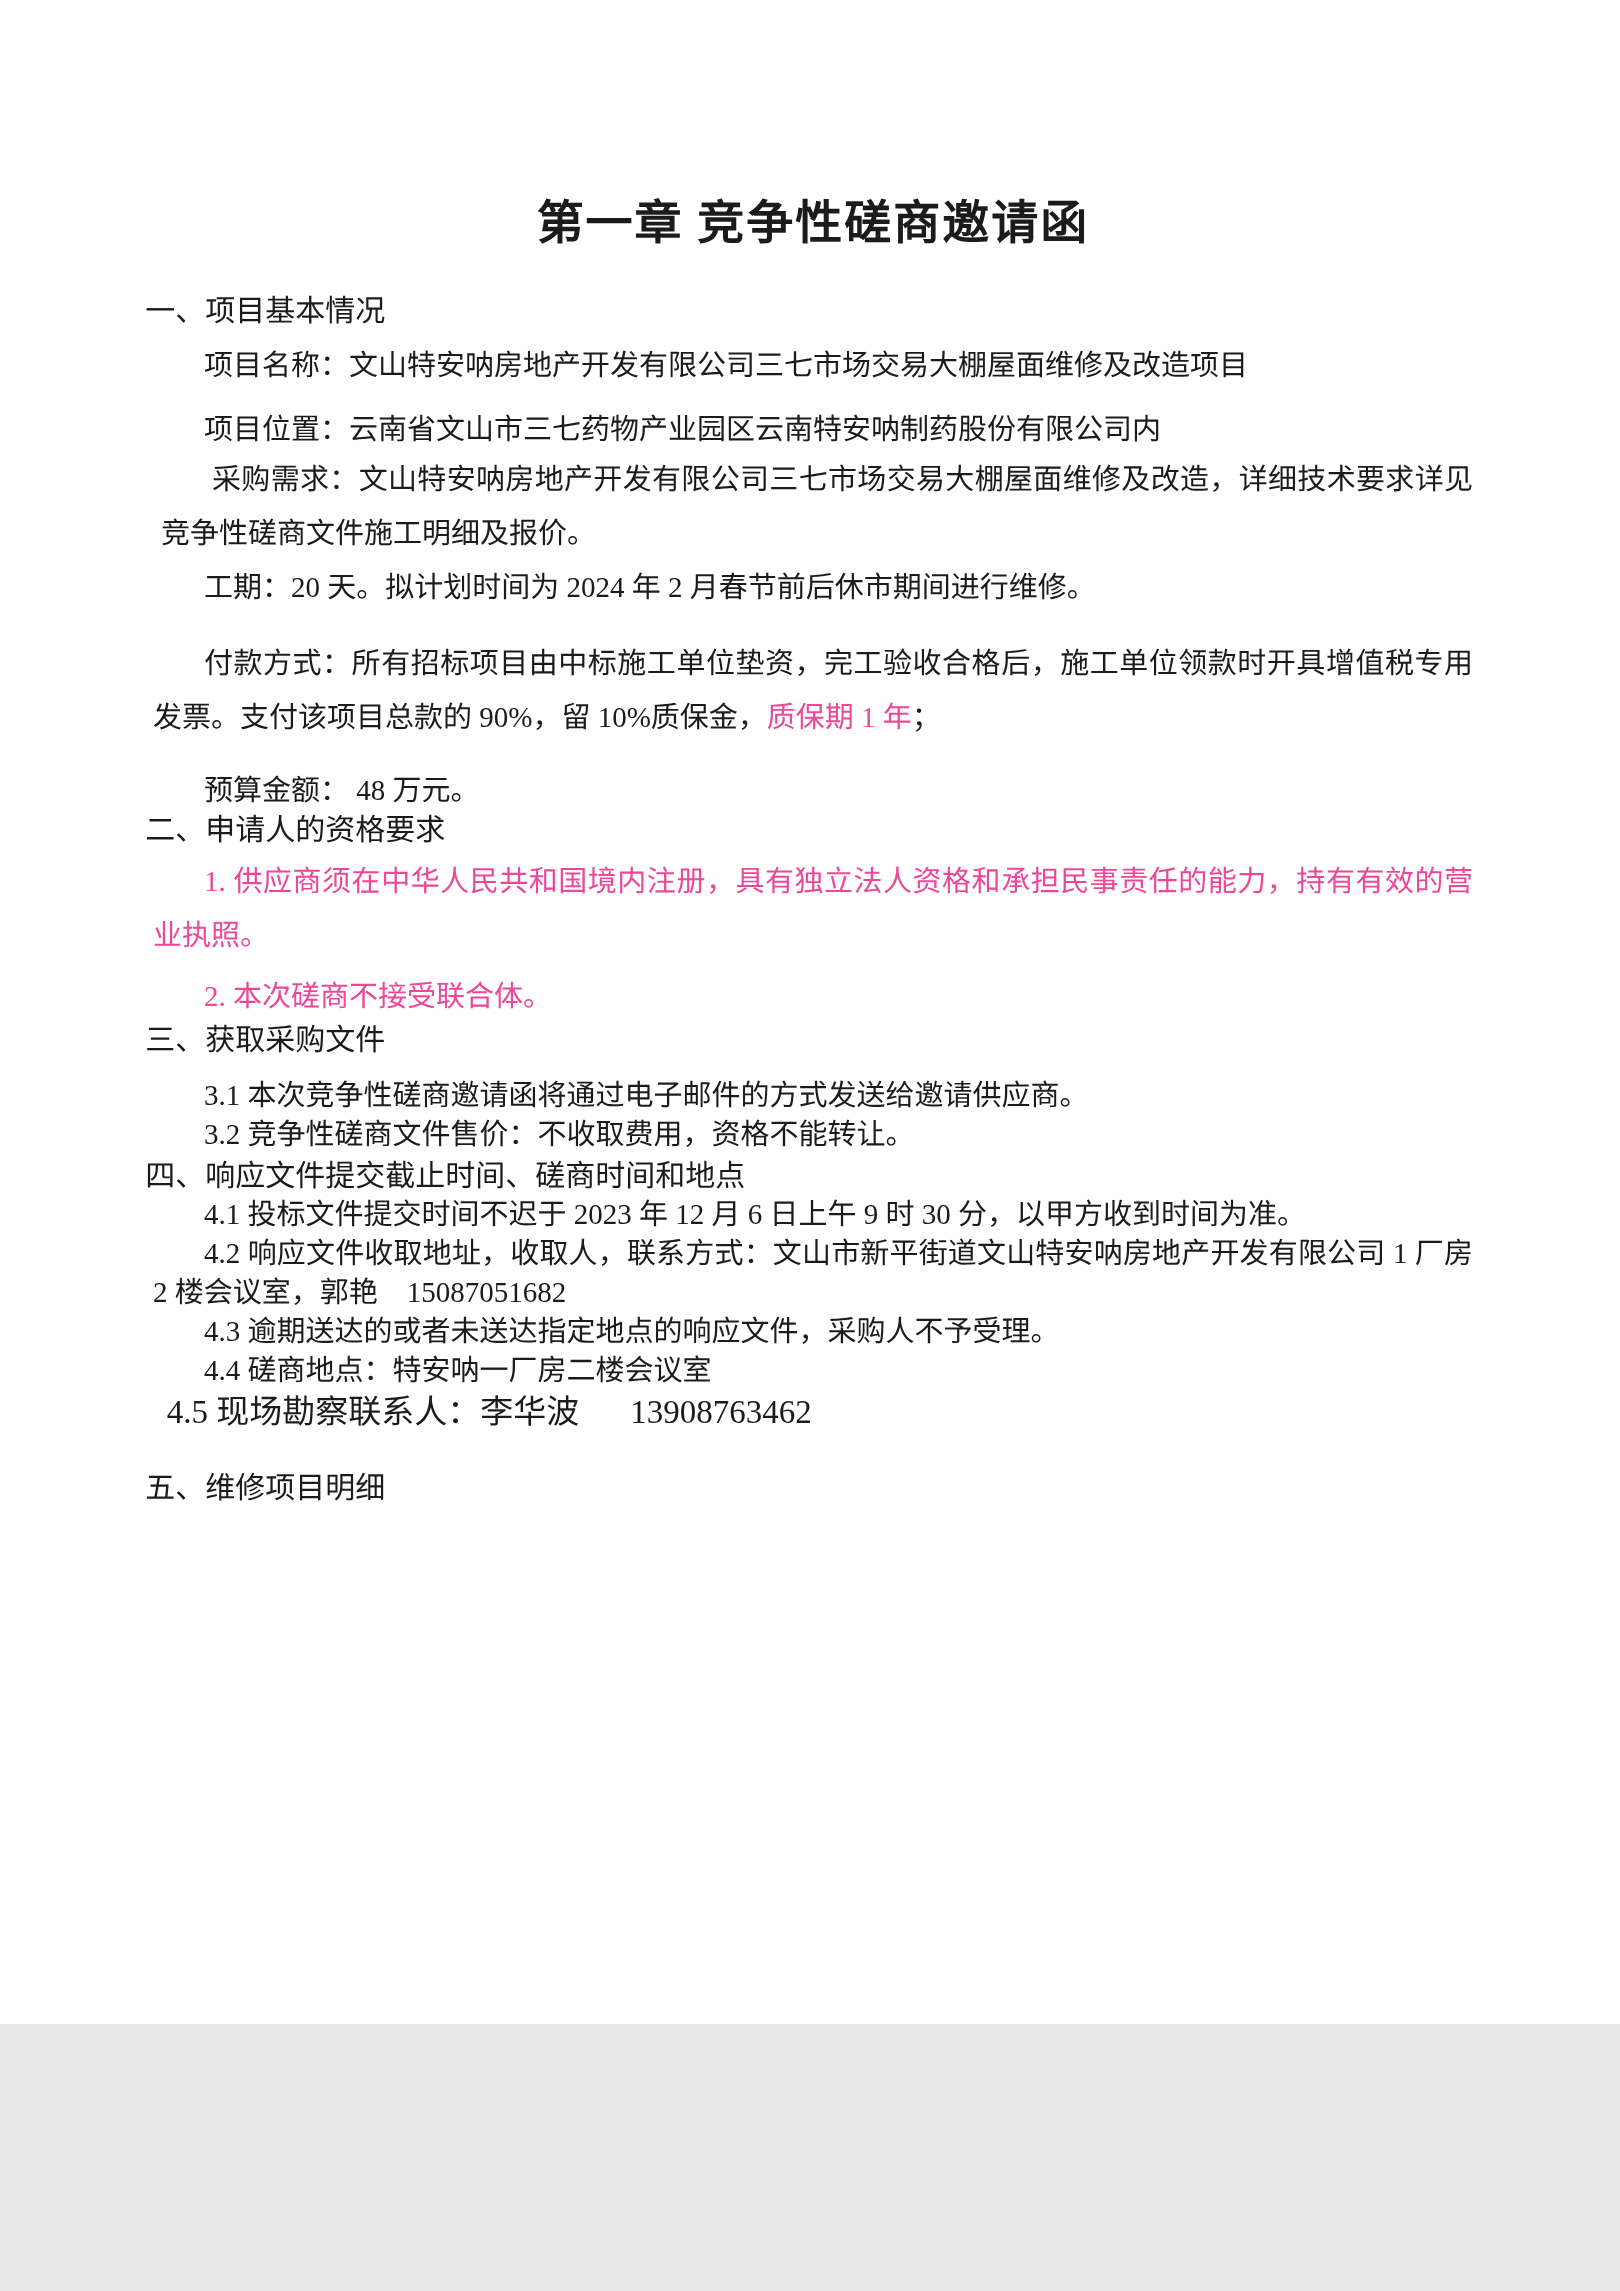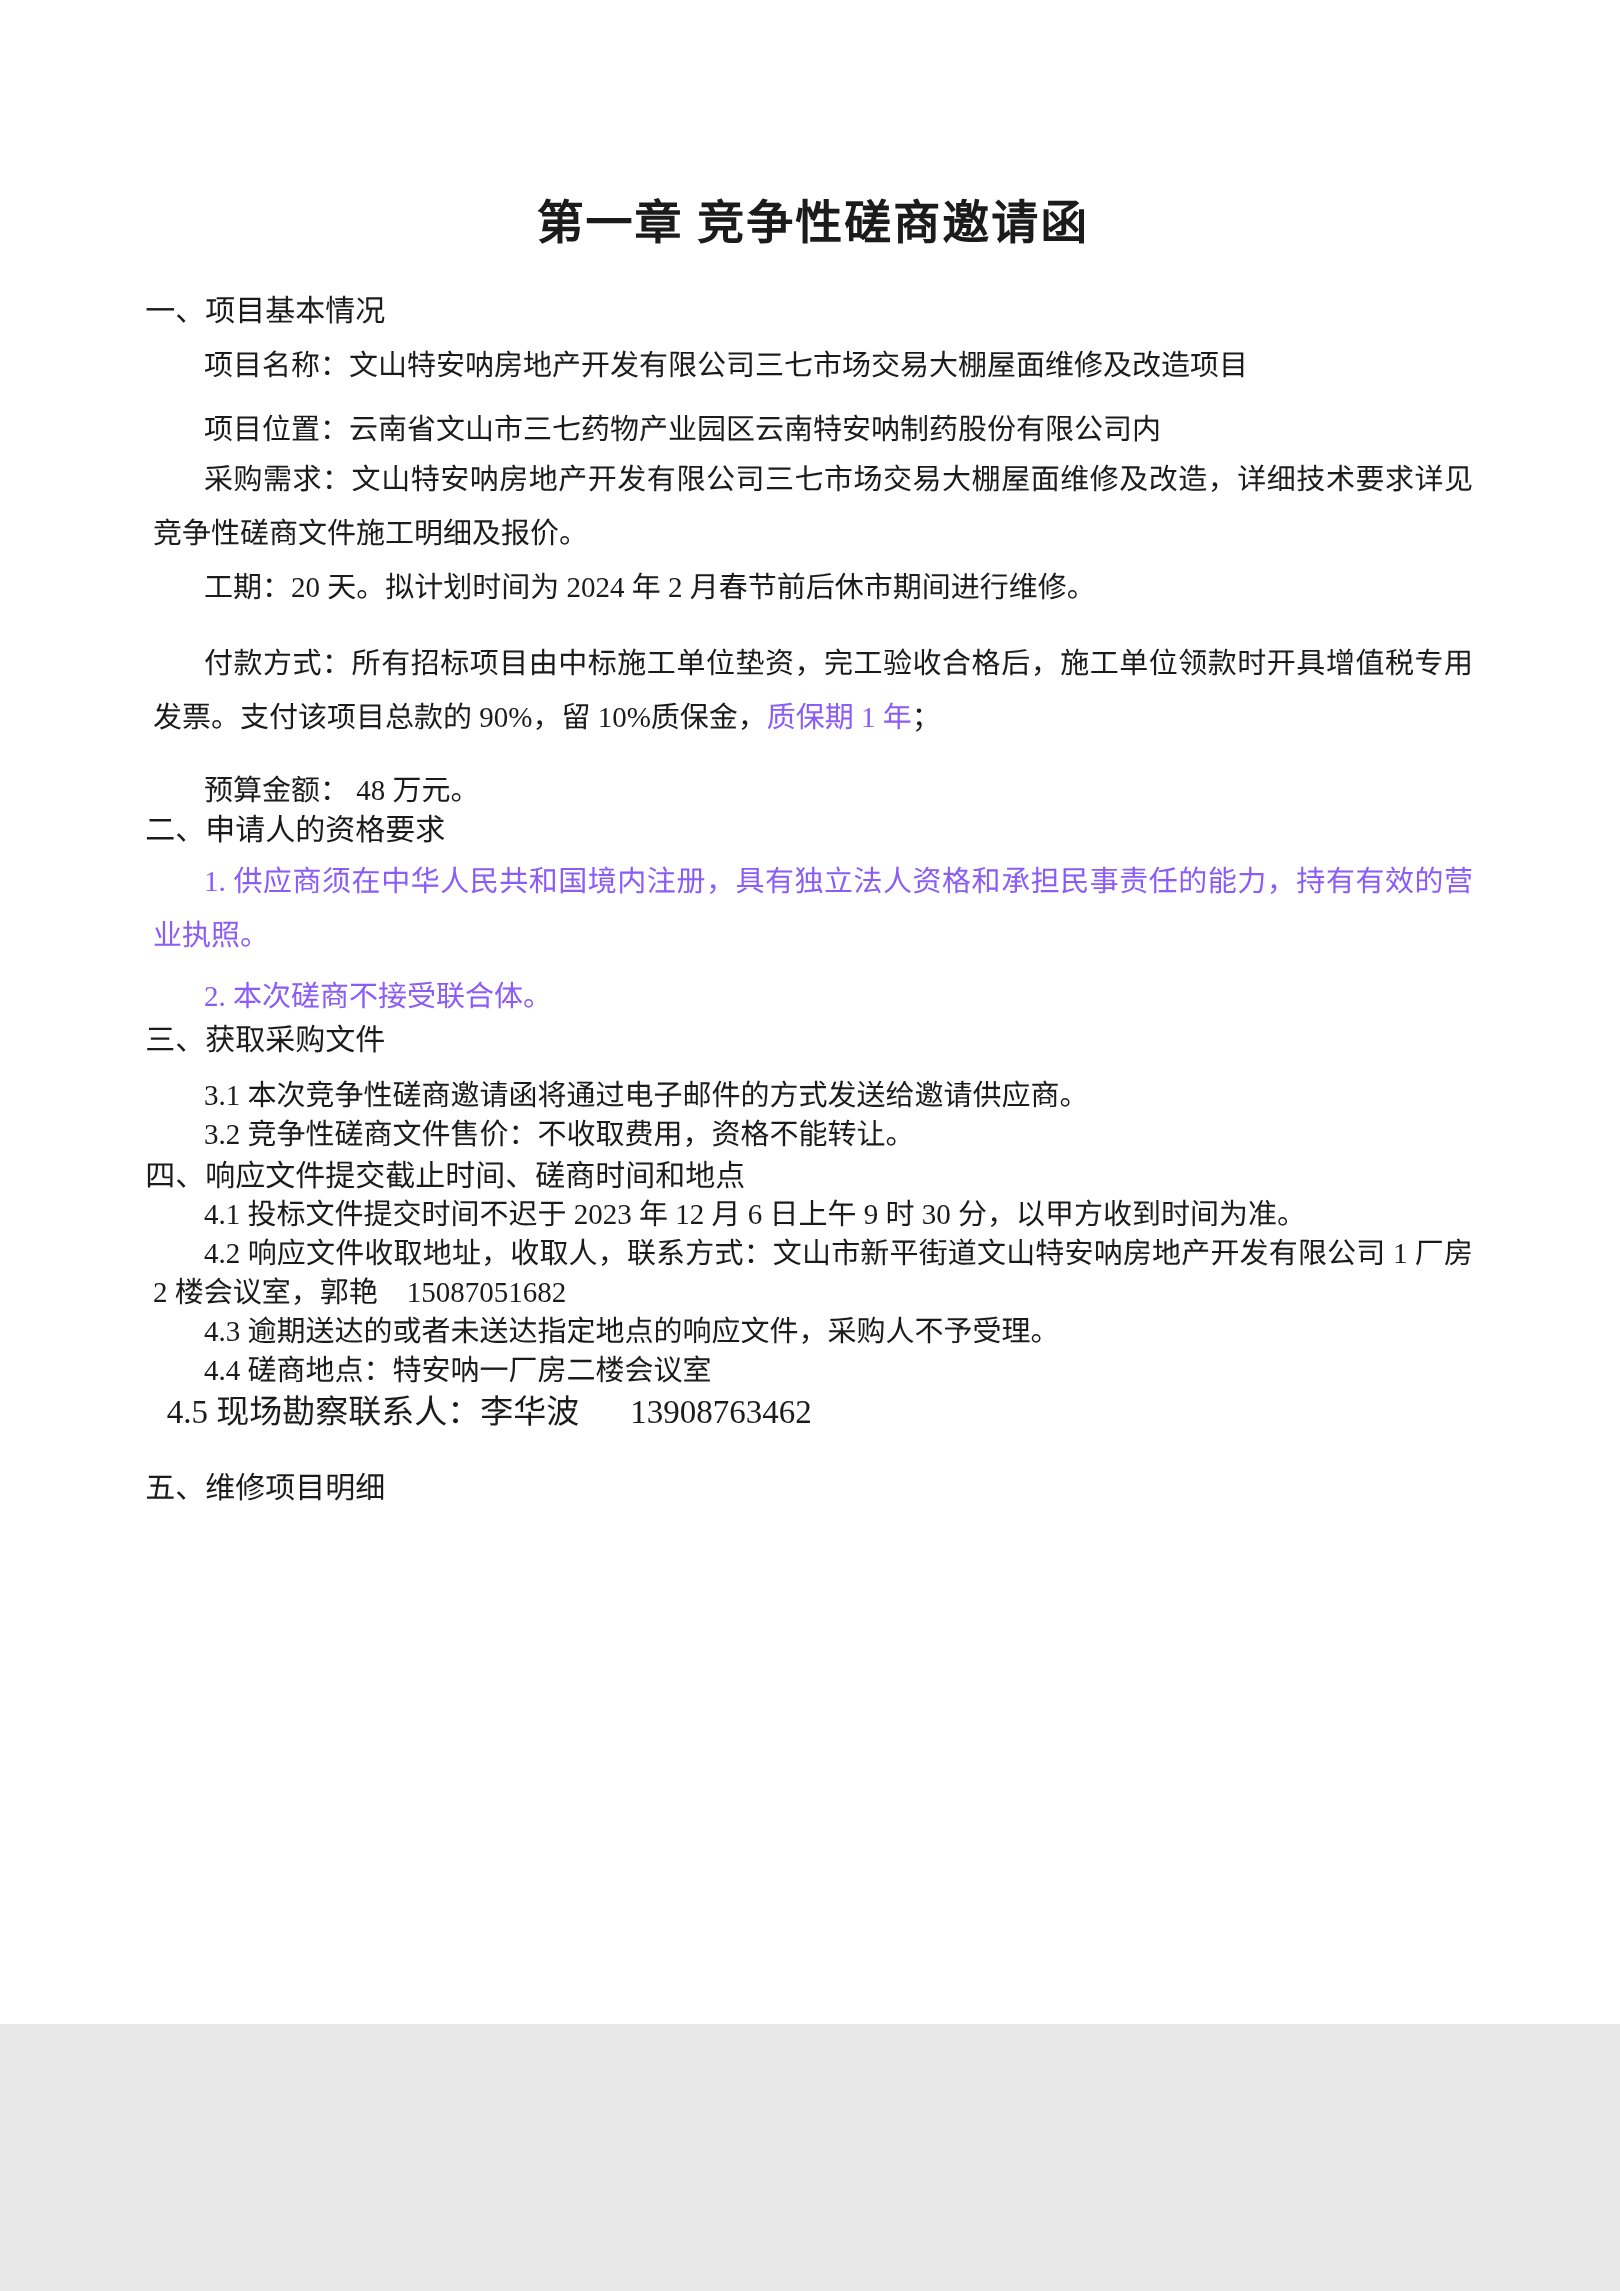--- a/index.html
+++ b/index.html
@@ -37,25 +37,25 @@
   .p-body, .p-loose {
     font-size: 29px;
     line-height: 39px;
     text-align: justify;
     text-indent: 51px;
     margin: 0;
   }
   .p-loose {
     line-height: 54px;
   }
-  .red { color: #8b5cf6; }
+  .red { color: #ec4899; }
   .h1-sec { margin-top: 38px; }
   .p-name  { margin-top: 15.7px; }
   .p-loc   { margin-top: 25.5px; }
-  .p-proc  { margin-top: 2.9px; }
+  .p-proc  { margin-top: 2.9px; margin-left: 8px; }
   .p-dur   { margin-top: 7.8px; }
   .p-pay   { margin-top: 29px; }
   .p-budget{ margin-top: 27.4px; }
   .h2-sec  { margin-top: 0; }
   .p-req1  { margin-top: 4.9px; }
   .p-req2  { margin-top: 14.7px; }
   .h3-sec  { margin-top: 4px; }
   .p-31    { margin-top: 16.7px; }
   .p-32    { margin-top: 0; }
   .h4-sec  { margin-top: 2px; }

